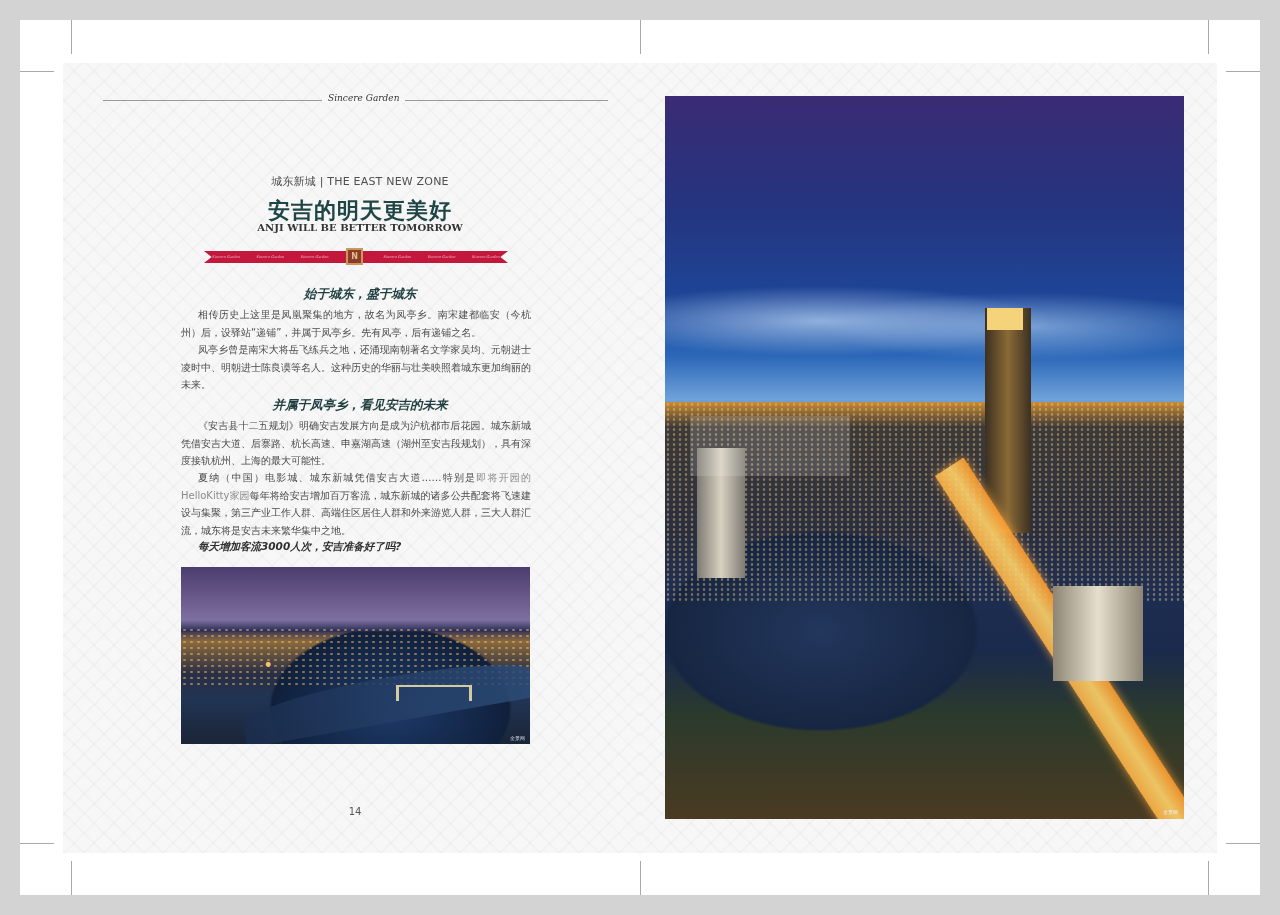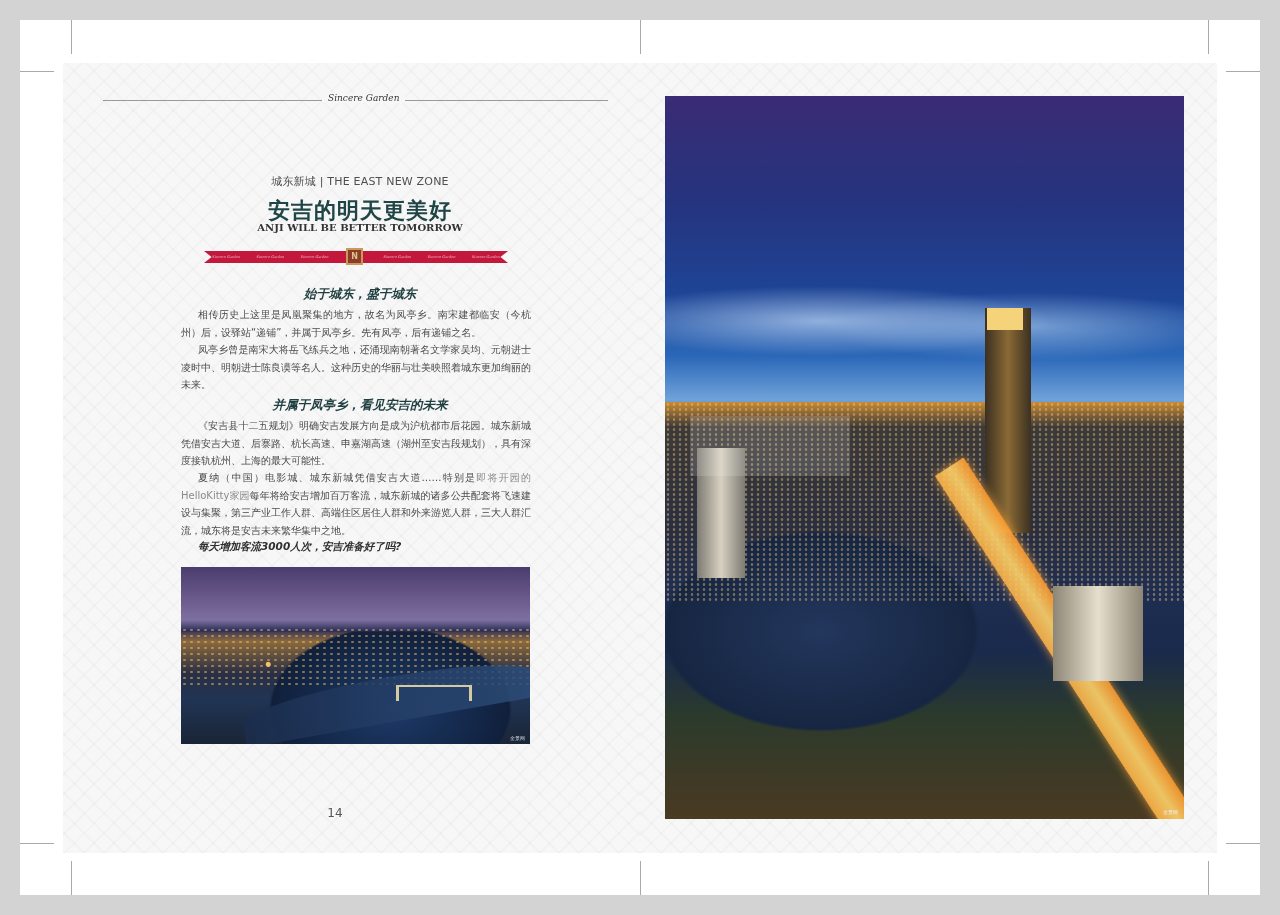--- a/index.html
+++ b/index.html
@@ -89,22 +89,22 @@
   }
   .photo-small .bridge {
     position:absolute; left:215px; top:118px; width:70px; height:14px;
     border-top:2px solid #e8d9a8; border-left:3px solid #e8d9a8; border-right:3px solid #e8d9a8;
     opacity:0.9;
   }
   .photo-small .credit {
     position:absolute; right:5px; bottom:3px; font-size:5px; color:#cfd6e4;
   }
   .page-number {
-    position:absolute; left:320px; top:806px; width:30px; text-align:center;
-    font-size:12px; color:#555;
+    position:absolute; left:340px; top:806px; width:30px; text-align:center;
+    font-size:10px; color:#555;
   }
   .photo-large {
     position:absolute; left:665px; top:96px; width:519px; height:723px; overflow:hidden;
     background: linear-gradient(180deg, #3a2b74 0%, #25347f 15%, #1e4596 28%, #2b67b8 36%, #6fa2d9 42%, #2a5ba5 47%, #1d3f87 53%, #1a3476 58%);
   }
   .photo-large .sky-clouds {
     position:absolute; left:0; top:170px; width:100%; height:110px;
     background:
       radial-gradient(ellipse at 30% 50%, rgba(190,215,245,0.7) 0%, transparent 45%),
       radial-gradient(ellipse at 70% 55%, rgba(170,205,240,0.6) 0%, transparent 40%);

